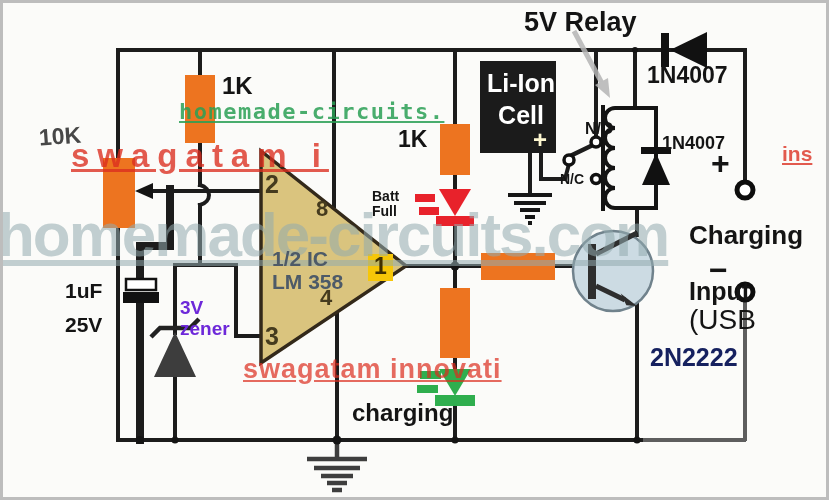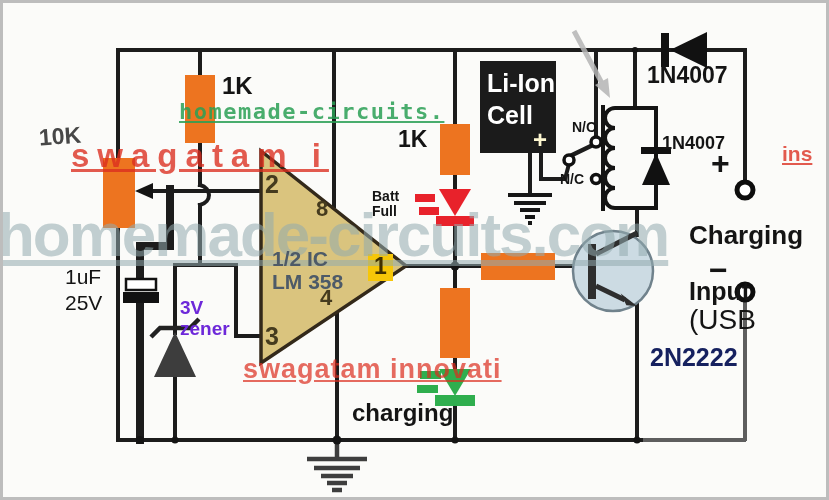--- a/index.html
+++ b/index.html
@@ -160,41 +160,42 @@
       <polygon points="607,95 592,82 605,75" fill="#b5b5b5"></polygon>
     </g>
   </svg>
 
   <div class="wm wm-green" style="left:176px;top:96px;">homemade-circuits.</div>
   <div class="wm wm-red" style="left:33px;top:134px;font-size:33px;letter-spacing:8px;">swagatam i</div>
   <div class="wm wm-red" style="left:744px;top:139px;font-size:21px;text-align:center;">ins</div>
   <div class="wm wm-red" style="left:205px;top:351px;font-size:27px;letter-spacing:1px;opacity:.7;">swagatam innovati</div>
   <div class="wm wm-teal" style="left:-6px;top:196px;">homemade-circuits.com</div>
 
+  <div class="lbl" style="left:521px;top:5px;font-size:27px;font-weight:800;">5V Relay</div>
   <div class="lbl" style="left:219px;top:70px;font-size:24px;">1K</div>
   <div class="lbl" style="left:36px;top:121px;font-size:23px;color:#474747;transform:rotate(-4deg);">10K</div>
   <div class="lbl" style="left:395px;top:124px;font-size:23px;">1K</div>
   <div class="lbl" style="left:369px;top:174px;font-size:14px;font-weight:800;margin-top:12px;">Batt
 Full</div>
-  <div class="lbl" style="left:484px;top:64px;font-size:25px;font-weight:800;color:#ffffff;line-height:32px;">Li-Ion
+  <div class="lbl" style="left:484px;top:64px;font-size:25px;font-weight:800;color:#ffffff;line-height:32px;text-align:center;">Li-Ion
 Cell</div>
   <div class="lbl" style="left:530px;top:124px;font-size:24px;color:#fdf7d0;">+</div>
-  <div class="lbl" style="left:569px;top:117px;font-size:14px;">N/O</div>
+  <div class="lbl" style="left:582px;top:117px;font-size:16px;">N/O</div>
   <div class="lbl" style="left:557px;top:169px;font-size:14px;">N/C</div>
   <div class="lbl" style="left:644px;top:60px;font-size:23px;font-weight:800;">1N4007</div>
   <div class="lbl" style="left:659px;top:131px;font-size:18px;font-weight:800;">1N4007</div>
   <div class="lbl" style="left:686px;top:190px;font-size:26px;font-weight:800;">
     <span>Charging</span><br>
     <span style="font-size:25px;">Input</span>
     <span style="font-size:28px;font-weight:400;">(USB</span>
   </div>
   <div class="lbl" style="left:708px;top:143px;font-size:32px;">+</div>
   <div class="lbl" style="left:706px;top:250px;font-size:32px;">−</div>
   <div class="lbl" style="left:647px;top:301px;font-size:25px;font-weight:800;color:#16215f;margin-top:40px;">2N2222</div>
-  <div class="lbl" style="left:62px;top:261px;font-size:21px;font-weight:400;line-height:26px;">1uF
+  <div class="lbl" style="left:62px;top:271px;font-size:21px;font-weight:700;line-height:34px;">1uF
 25V</div>
   <div class="lbl" style="left:177px;top:294px;font-size:19px;font-weight:800;color:#6d28d9;line-height:21px;">3V
 zener</div>
   <div class="lbl" style="left:349px;top:397px;font-size:24px;font-weight:800;">charging</div>
 
   <div class="lbl pin" style="left:262px;top:168px;font-size:25px;">2</div>
   <div class="lbl pin" style="left:313px;top:194px;font-size:22px;">8</div>
   <div class="lbl" style="left:269px;top:232px;font-size:21px;font-weight:800;color:#4d5a68;line-height:23px;margin-top:12px;">1/2 IC
 LM 358</div>
   <div class="lbl pin" style="left:317px;top:283px;font-size:22px;">4</div>

